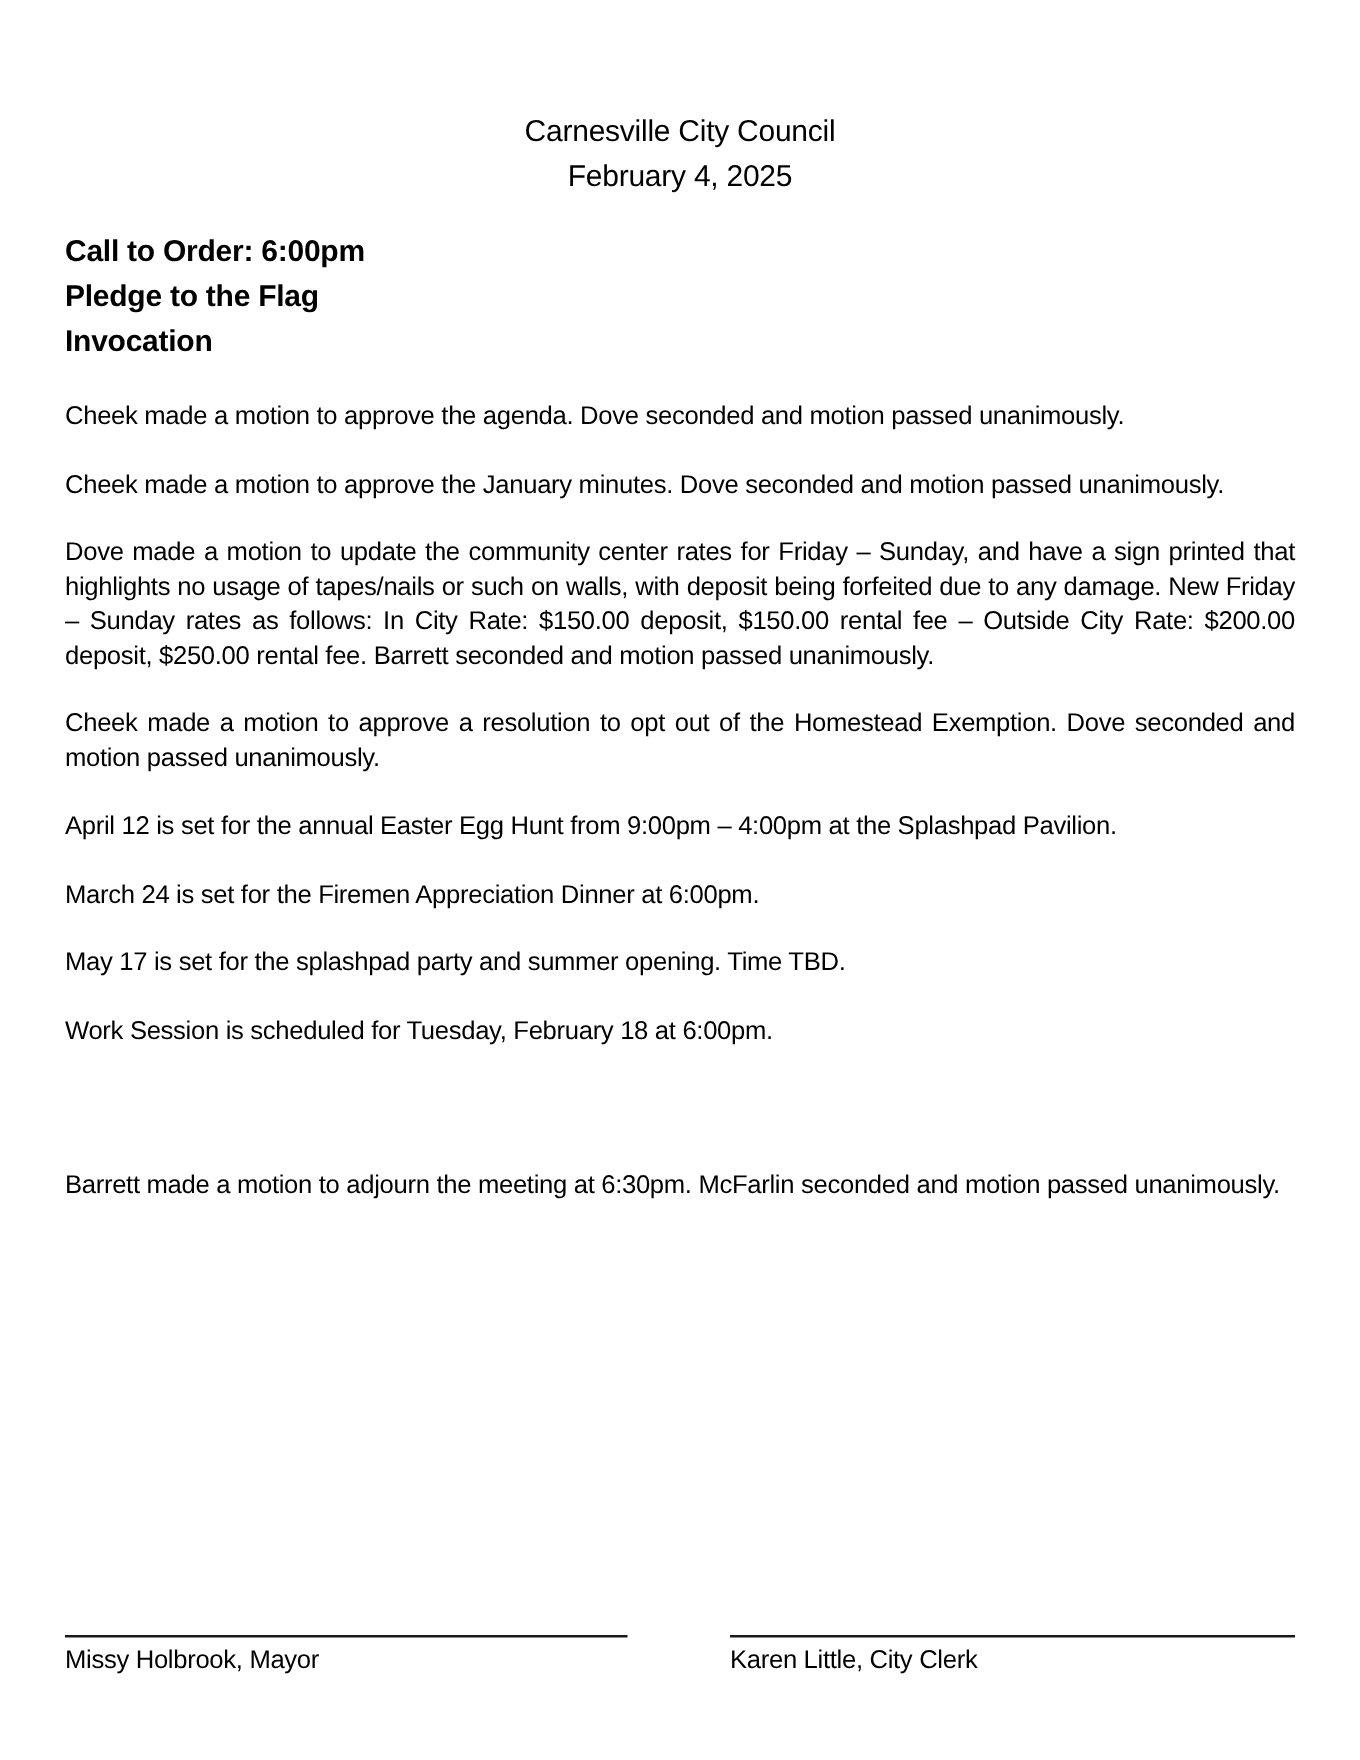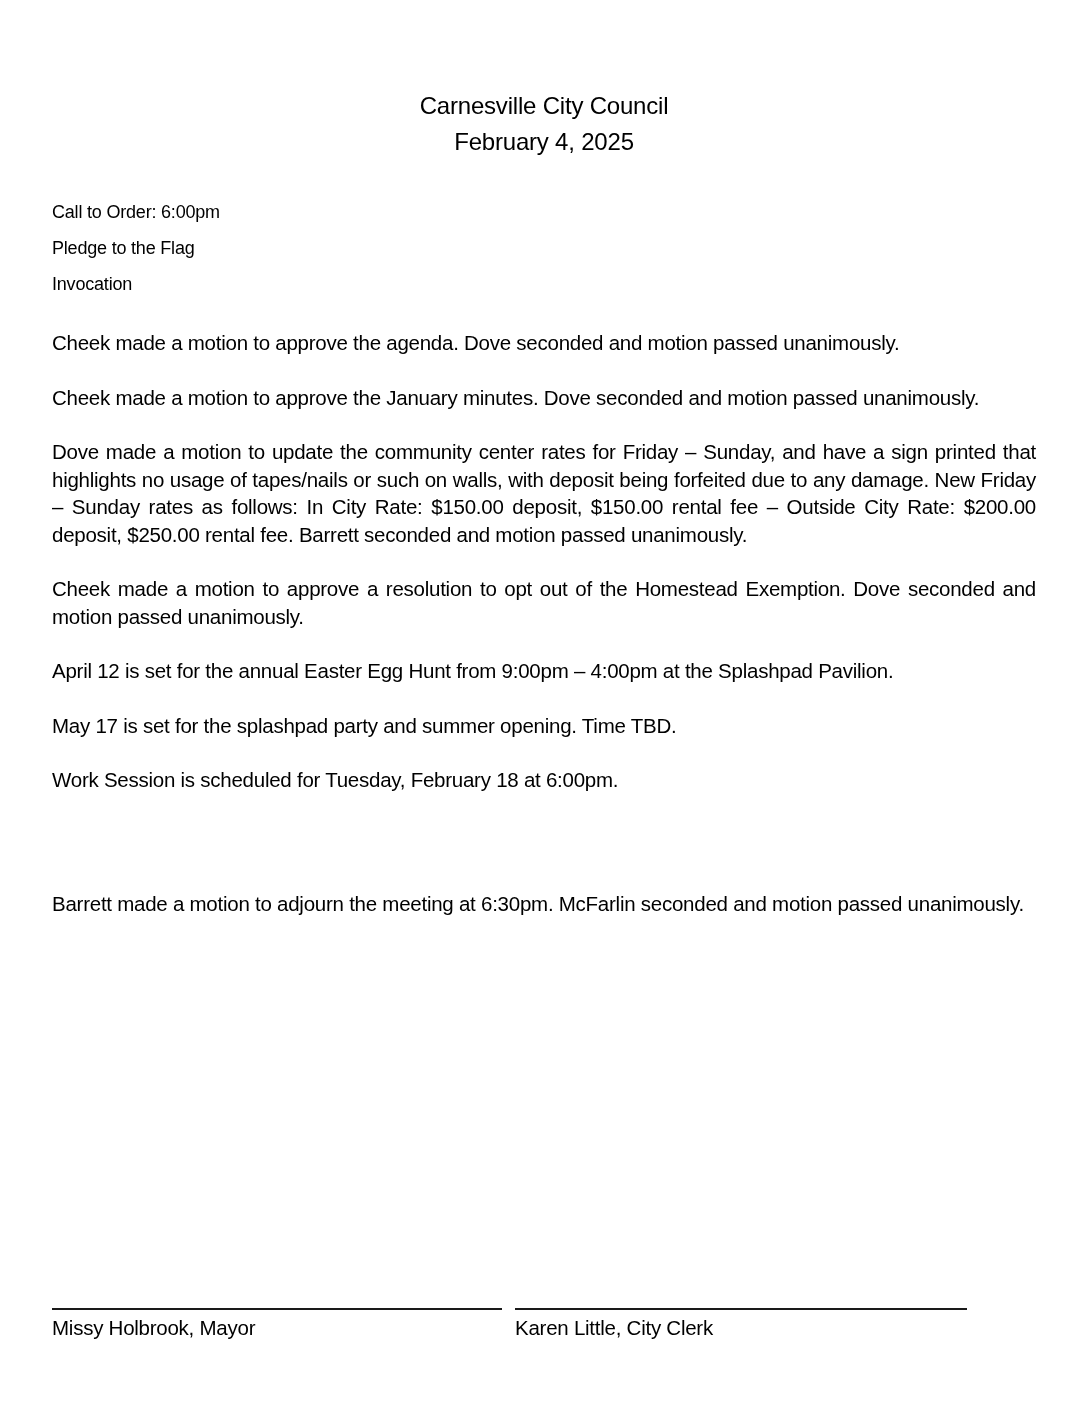--- a/index.html
+++ b/index.html
@@ -16,45 +16,46 @@
     padding: 88px 52px 0 52px;
     overflow: hidden;
   }
   .title-block {
     text-align: center;
     font-size: 24px;
     line-height: 36px;
     letter-spacing: -0.2px;
   }
   .heading-block {
-    margin-top: 34px;
-    font-size: 18px;
+    margin-top: 24px;
+    font-size: 24px;
     line-height: 36px;
     letter-spacing: -0.2px;
+    font-weight: bold;
   }
   .body-block {
     margin-top: 6px;
   }
   .para {
     font-size: 20.5px;
     line-height: 27.5px;
     letter-spacing: -0.25px;
     text-align: justify;
     margin-top: 27px;
   }
   .para.extra-gap {
     margin-top: 96px;
   }
   .signature-row {
     position: absolute;
     left: 52px;
     right: 52px;
     top: 1308px;
     display: flex;
-    gap: 13px;
+    justify-content: space-between;
   }
   .signature-col {
     width: 450px;
   }
   .signature-col.right {
     width: 452px;
   }
   .signature-line {
     border-top: 2px solid #1a1a1a;
     height: 0;
@@ -80,20 +81,21 @@
     <div>Pledge to the Flag</div>
     <div>Invocation</div>
   </div>
 
   <div class="body-block">
     <p class="para">Cheek made a motion to approve the agenda.  Dove seconded and motion passed unanimously.</p>
     <p class="para">Cheek made a motion to approve the January minutes. Dove seconded and motion passed unanimously.</p>
     <p class="para">Dove made a motion to update the community center rates for Friday – Sunday, and have a sign printed that highlights no usage of tapes/nails or such on walls, with deposit being forfeited due to any damage.  New Friday – Sunday rates as follows: In City Rate: $150.00 deposit, $150.00 rental fee – Outside City Rate: $200.00 deposit, $250.00 rental fee.   Barrett seconded and motion passed unanimously.</p>
     <p class="para">Cheek made a motion to approve a resolution to opt out of the Homestead Exemption. Dove seconded and motion passed unanimously.</p>
     <p class="para">April 12 is set for the annual Easter Egg Hunt from 9:00pm – 4:00pm at the Splashpad Pavilion.</p>
+    <p class="para">March 24 is set for the Firemen Appreciation Dinner at 6:00pm.</p>
     <p class="para">May 17 is set for the splashpad party and summer opening.  Time TBD.</p>
     <p class="para">Work Session is scheduled for Tuesday, February 18 at 6:00pm.</p>
     <p class="para extra-gap">Barrett made a motion to adjourn the meeting at 6:30pm.   McFarlin seconded and motion passed unanimously.</p>
   </div>
 
   <div class="signature-row">
     <div class="signature-col">
       <div class="signature-line"></div>
       <div class="signature-name">Missy Holbrook, Mayor</div>
     </div>

